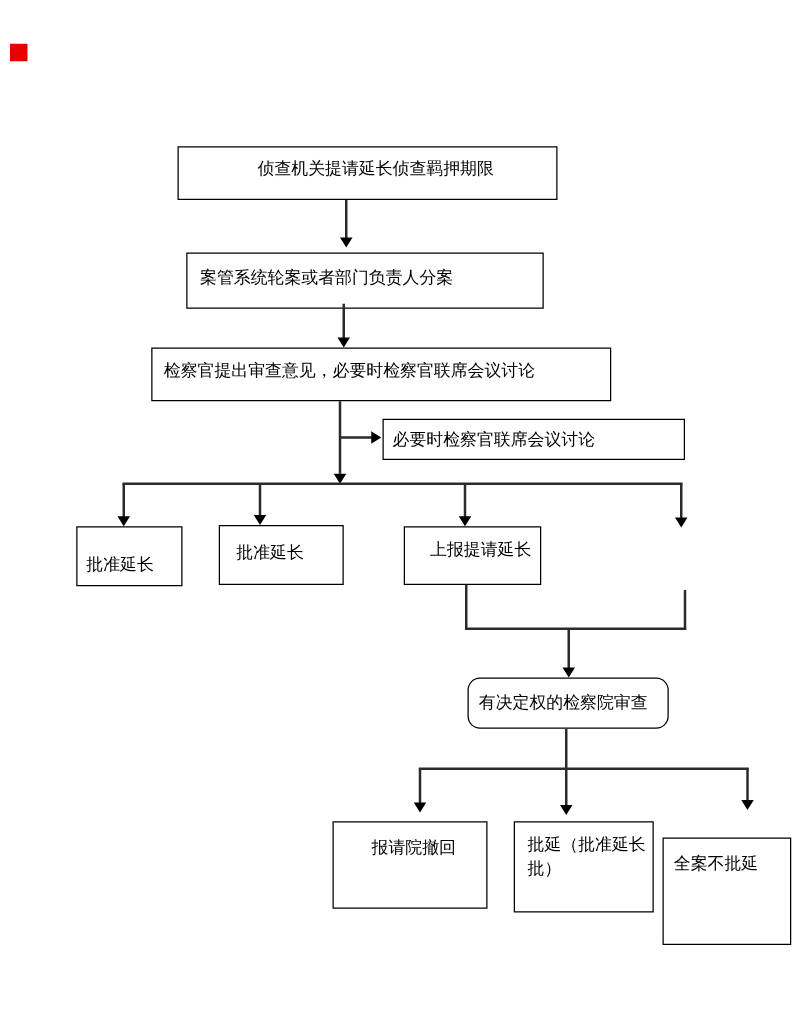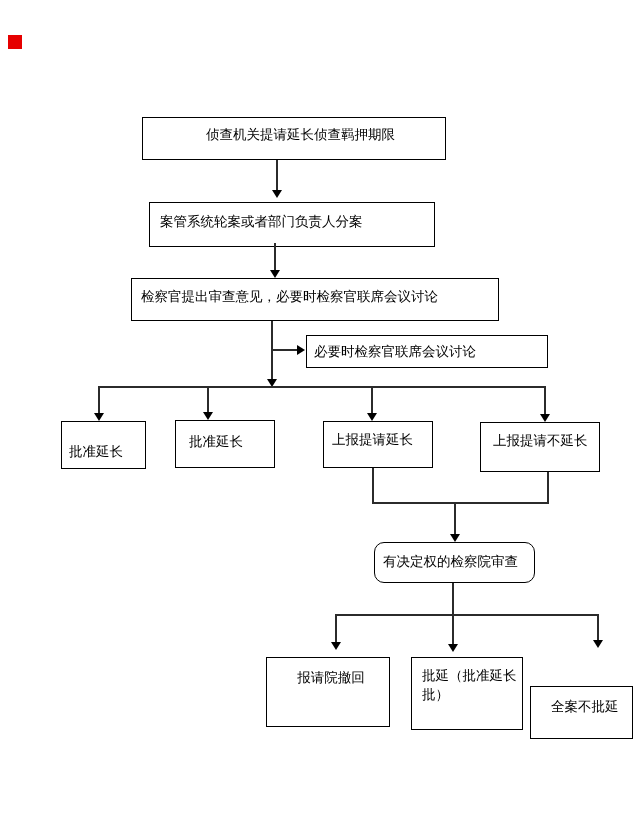--- a/index.html
+++ b/index.html
@@ -45,40 +45,39 @@
 <body>
 
 <div class="canvas">
 
   <div class="red-marker" style="background: rgb(230, 0, 0);"></div>
 
   <div class="node" style="left:142px; top:117px; width:304px; height:43px; padding:7px 6px 0 19px;text-align:center;">侦查机关提请延长侦查羁押期限</div>
 
   <div class="node" style="left:149px; top:202px; width:286px; height:45px; padding:9px 6px 0 10px;">案管系统轮案或者部门负责人分案</div>
 
-  <div class="node" style="left:121px; top:278px; width:368px; height:43px; padding:8px 6px 0 9px;margin-left:10px;">检察官提出审查意见，必要时检察官联席会议讨论</div>
+  <div class="node" style="left:121px; top:278px; width:368px; height:43px; padding:8px 6px 0 9px;">检察官提出审查意见，必要时检察官联席会议讨论</div>
 
   <div class="node" style="left:306px; top:335px; width:242px; height:33px; padding:6px 4px 0 7px;">必要时检察官联席会议讨论</div>
 
   <div class="node" style="left:61px; top:421px; width:85px; height:48px; padding:20px 4px 0 7px;">批准延长</div>
 
   <div class="node" style="left:175px; top:420px; width:100px; height:48px; padding:11px 4px 0 13px;">批准延长</div>
 
-  <div class="node" style="left:323px; top:421px; width:110px; height:47px; padding:8px 4px 0 8px;">上报提请延长</div>
+  <div class="node" style="left:323px; top:421px; width:110px; height:47px; padding:8px 4px 0 20px;">上报提请延长</div>
 
-  <div class="node" style="left:480px; top:422px; width:120px; height:50px; padding:8px 4px 0 12px;">上报提请不延长</div>
 
   <div class="node" style="left:374px; top:542px; width:161px; height:41px; padding:9px 4px 0 8px;border-radius:10px;">有决定权的检察院审查</div>
 
   <div class="node" style="left:266px; top:657px; width:124px; height:70px; padding:10px 4px 0 10px;text-align:center;">报请院撤回</div>
 
   <div class="node" style="left:411px; top:657px; width:112px; height:73px; padding:8px 2px 0 10px;">批延（批准延长
 批）</div>
 
-  <div class="node" style="left:530px; top:686px; width:103px; height:53px; padding:10px 4px 0 20px;">全案不批延</div>
+  <div class="node" style="left:530px; top:670px; width:103px; height:86px; padding:10px 4px 0 8px;">全案不批延</div>
 
   <div class="vline" style="left:276px; top:160px; height:33px;"></div>
   <div class="arr-down" style="left:272px; top:190px;"></div>
 
   <div class="vline" style="left:274px; top:243px; height:28px;"></div>
   <div class="arr-down" style="left:270px; top:270px;"></div>
 
   <div class="vline" style="left:271px; top:321px; height:58px;"></div>
   <div class="arr-down" style="left:267px; top:379px;"></div>
 

